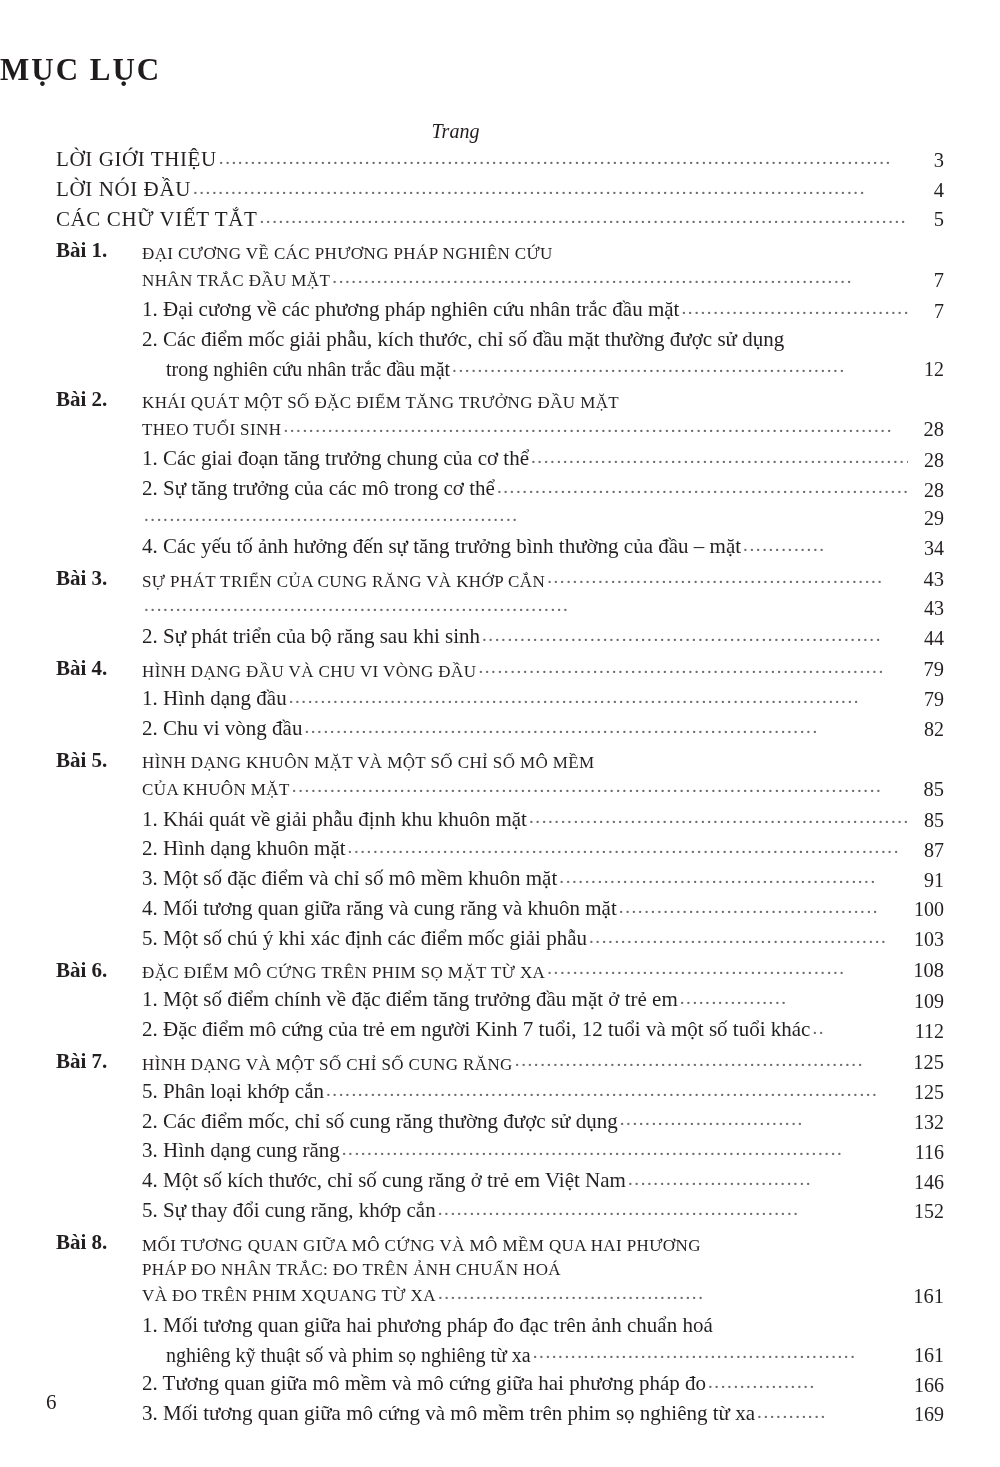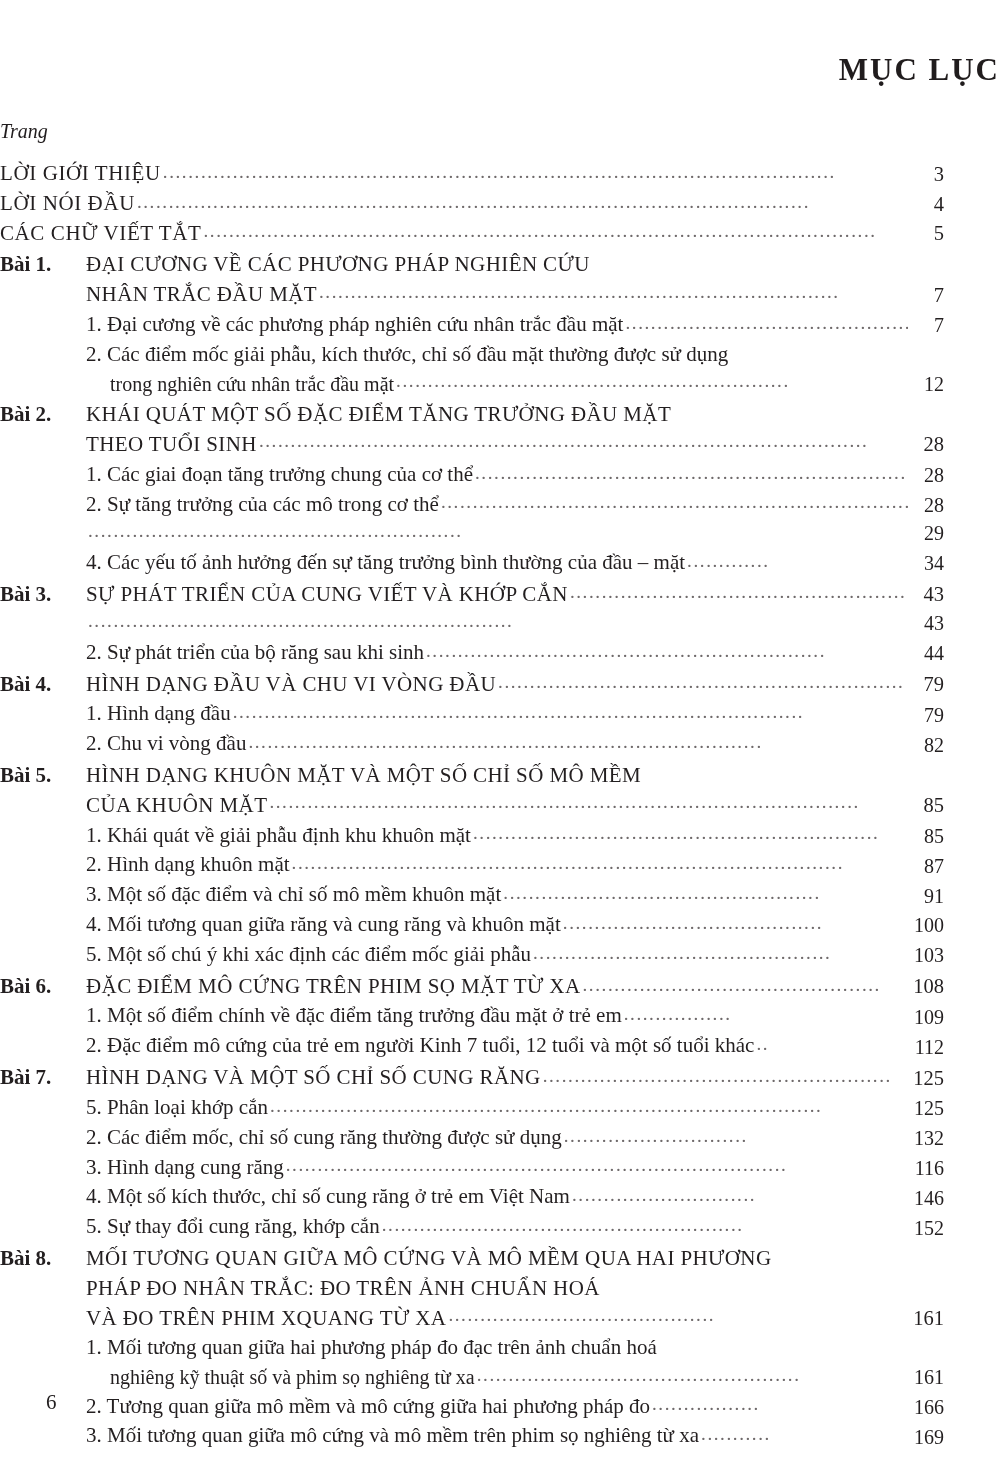--- a/index.html
+++ b/index.html
@@ -17,37 +17,38 @@
   }
   .page {
     position: absolute;
     top: 0; left: 0;
     width: 1000px;
     height: 1467px;
     padding: 0;
     box-sizing: border-box;
   }
   .title {
-    text-align: right;
+    text-align: left;
     font-size: 31px;
     letter-spacing: 2px;
     font-weight: bold;
     margin-top: 52px;
     color: #201c1d;
   }
   .trang {
-    text-align: left;
+    text-align: center;
     font-style: italic;
     font-size: 20px;
     margin-top: 32px;
     padding-right: 89px;
     color: #201c1d;
   }
   .toc {
-    margin-top: 16px;
+    margin-top: 2px;
+    padding-left: 56px;
     padding-right: 56px;
   }
   
   .row {
     display: flex;
     align-items: flex-end;
     font-size: 20.5px;
     line-height: 1.42;
     white-space: nowrap;
   }
@@ -80,21 +81,21 @@
   
   .bai {
     margin-top: 2px;
   }
   .bai-num {
     flex: 0 0 86px;
     font-weight: bold;
     font-size: 21px;
   }
   .bai-title {
-    font-size: 21px;
+    font-size: 17px;
     letter-spacing: 0.4px;
   }
   .bai-cont {
     padding-left: 86px;
     align-items: center;
   }
   
   .sub {
     padding-left: 86px;
     font-size: 20px;
@@ -187,21 +188,21 @@
       <span class="pg">29</span>
     </div>
     <div class="row sub">
       <span class="lbl">4. Các yếu tố ảnh hưởng đến sự tăng trưởng bình thường của đầu – mặt</span>
       <span class="dots">.............</span>
       <span class="pg">34</span>
     </div>
 
     <div class="row bai">
       <span class="bai-num">Bài 3.</span>
-      <span class="bai-title lbl">SỰ PHÁT TRIỂN CỦA CUNG VIẾT VÀ KHỚP CẮN</span>
+      <span class="bai-title lbl">SỰ PHÁT TRIỂN CỦA CUNG RĂNG VÀ KHỚP CẮN</span>
       <span class="dots">.....................................................</span>
       <span class="pg">43</span>
     </div>
     <div class="row sub">
       <span class="dots">...................................................................</span>
       <span class="pg">43</span>
     </div>
     <div class="row sub">
       <span class="lbl">2. Sự phát triển của bộ răng sau khi sinh</span>
       <span class="dots">...............................................................</span>

